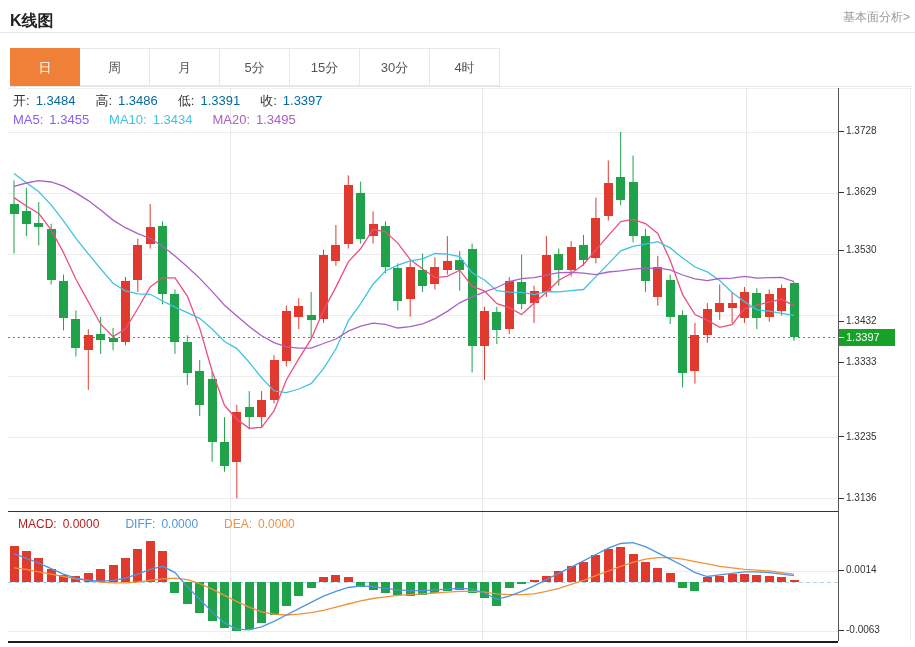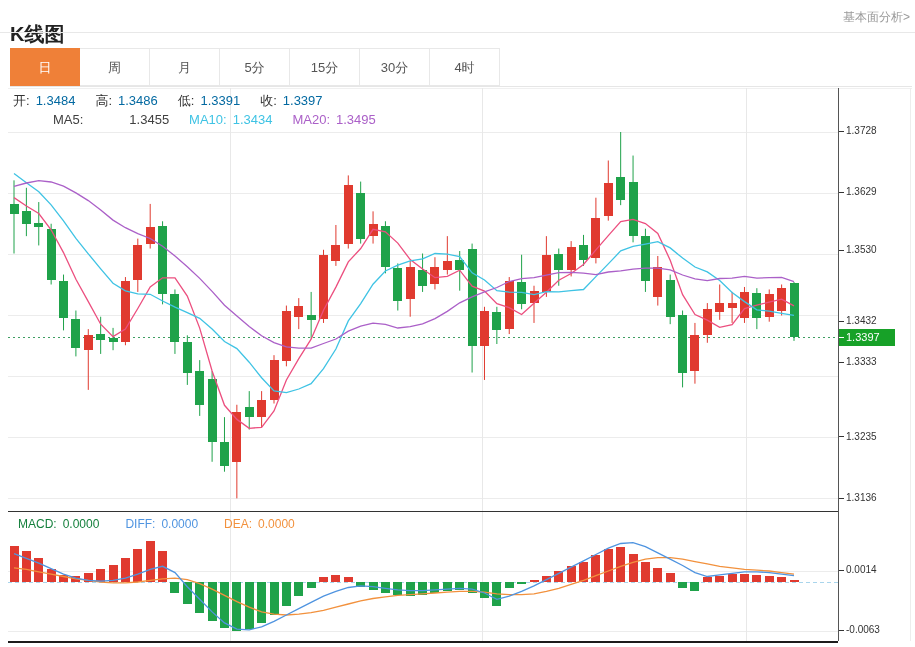--- a/index.html
+++ b/index.html
@@ -1,17 +1,17 @@
 <!DOCTYPE html>
 <html><head>
 <meta charset="utf-8">
 <style>
   html,body{margin:0;padding:0;background:#fff;font-family:"Liberation Sans",sans-serif;}
   .app{position:relative;width:915px;height:647px;background:#fff;overflow:hidden;}
-  .title{position:absolute;left:10px;top:21px;font-size:20px;font-weight:bold;color:#222;}
+  .title{position:absolute;left:10px;top:11px;font-size:16px;font-weight:bold;color:#222;}
   .hdr-link{position:absolute;right:5px;top:9px;font-size:12px;color:#999;text-decoration:none;cursor:pointer;}
   .hdr-border{position:absolute;left:0;top:32px;width:915px;border-bottom:1px solid #e8e8e8;}
   .tabbar{position:absolute;left:10px;top:48px;width:902px;height:38px;display:flex;border-bottom:1px solid #e6e6e6;}
   .tab{box-sizing:border-box;width:70px;height:38px;line-height:37px;text-align:center;font-size:13px;color:#555;
        border:1px solid #e8e8e8;border-left:none;background:#fff;cursor:pointer;}
   .tab:first-child{border-left:1px solid #e8e8e8;}
   .tab.active{background:#ef8038;border-color:#ef8038;color:#fff;}
   .panel-top{position:absolute;left:8px;top:88px;width:904px;border-top:1px solid #f0f0f0;}
   .axis-right{position:absolute;left:838px;top:88px;height:553px;border-left:1px solid #555;}
   .outer-right{position:absolute;left:910px;top:88px;height:553px;border-left:1px solid #ededed;}
@@ -23,21 +23,21 @@
   .legend-macd{position:absolute;left:18px;top:517px;font-size:12px;white-space:nowrap;z-index:5;}
   .legend-macd span{margin-right:6px;}
   .legend-macd .gap{margin-right:26px;}
   svg{position:absolute;display:block;}
   .ytick{position:absolute;left:839px;font-size:10px;color:#333;white-space:nowrap;}
   .tickdash{display:inline-block;width:5px;height:1px;background:#333;vertical-align:middle;margin-right:2px;}
   .price-tag{position:absolute;left:839px;width:56px;height:17px;background:#17a128;color:#fff;
              font-size:11px;line-height:17px;z-index:6;}
   .price-tag .tickdash{background:#fff;}
 </style>
-<style>.ohlc-val{color:#0369a1;}.ma5-c{color:#404040;margin-left:40px;}.ma10-c{color:#3fc3e4;}.ma20-c{color:#ab60c8;}.macd-c{color:#15803d;}.diff-c{color:#4f94e0;}.dea-c{color:#f2913d;}.tab.active{background:#ef8038;border-color:#ef8038;}.price-tag{background:#17a128;}</style></head>
+<style>.ohlc-val{color:#0369a1;}.ma5-c{color:#8b5cf6;}.ma10-c{color:#3fc3e4;}.ma20-c{color:#ab60c8;}.macd-c{color:#b91c1c;}.diff-c{color:#4f94e0;}.dea-c{color:#f2913d;}.tab.active{background:#ef8038;border-color:#ef8038;}.price-tag{background:#17a128;}</style></head>
 <body>
 
 <div class="app">
   <div class="title">K线图</div>
   <a class="hdr-link">基本面分析&gt;</a>
   <div class="hdr-border"></div>
 
   <div class="tabbar">
       <div class="tab active">日</div>
       <div class="tab">周</div>

